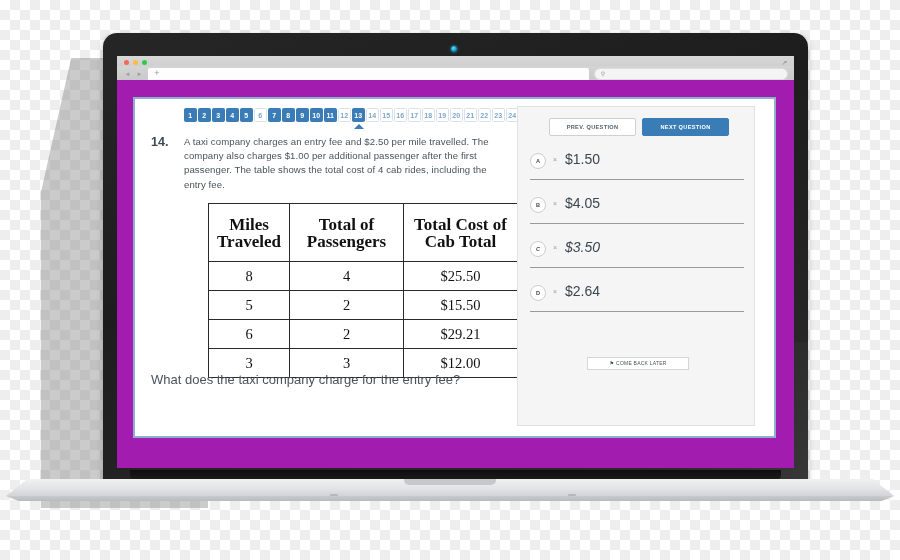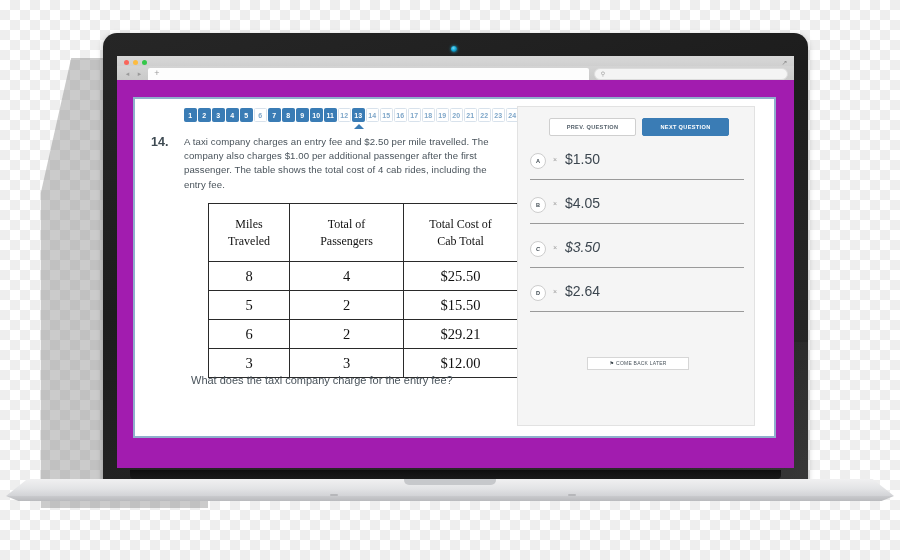--- a/index.html
+++ b/index.html
@@ -136,29 +136,29 @@
   
   #data-table{
     position:absolute;left:73px;top:104px;
     border-collapse:collapse;font-family:"Liberation Serif", serif;
   }
   #data-table th,#data-table td{
     border:1px solid #2a2a2a;text-align:center;color:#111111;
     padding:0;
   }
   #data-table th{
-    font-weight:400;font-size:12px;line-height:17px;
+    font-weight:700;font-size:17px;line-height:17px;
     width:80px;height:57px;vertical-align:middle;
   }
   #data-table th.wide{width:113px;}
   #data-table td{font-size:14.5px;height:28px;}
 
   #q-prompt{
     position:absolute;left:16px;top:274px;width:360px;
-    font-size:11px;line-height:14px;color:#49535b;margin-left:40px;
+    font-size:13px;line-height:14px;color:#49535b;
   }
 
   
   #answer-panel{
     position:absolute;left:382px;top:7px;width:238px;height:320px;
     background:#f5f5f5;border:1px solid #e2e2e2;box-sizing:border-box;
   }
   #nav-buttons{position:absolute;left:0;top:11px;width:238px;height:18px;}
   #prev-question{
     position:absolute;left:31px;top:0;width:85px;height:16px;

